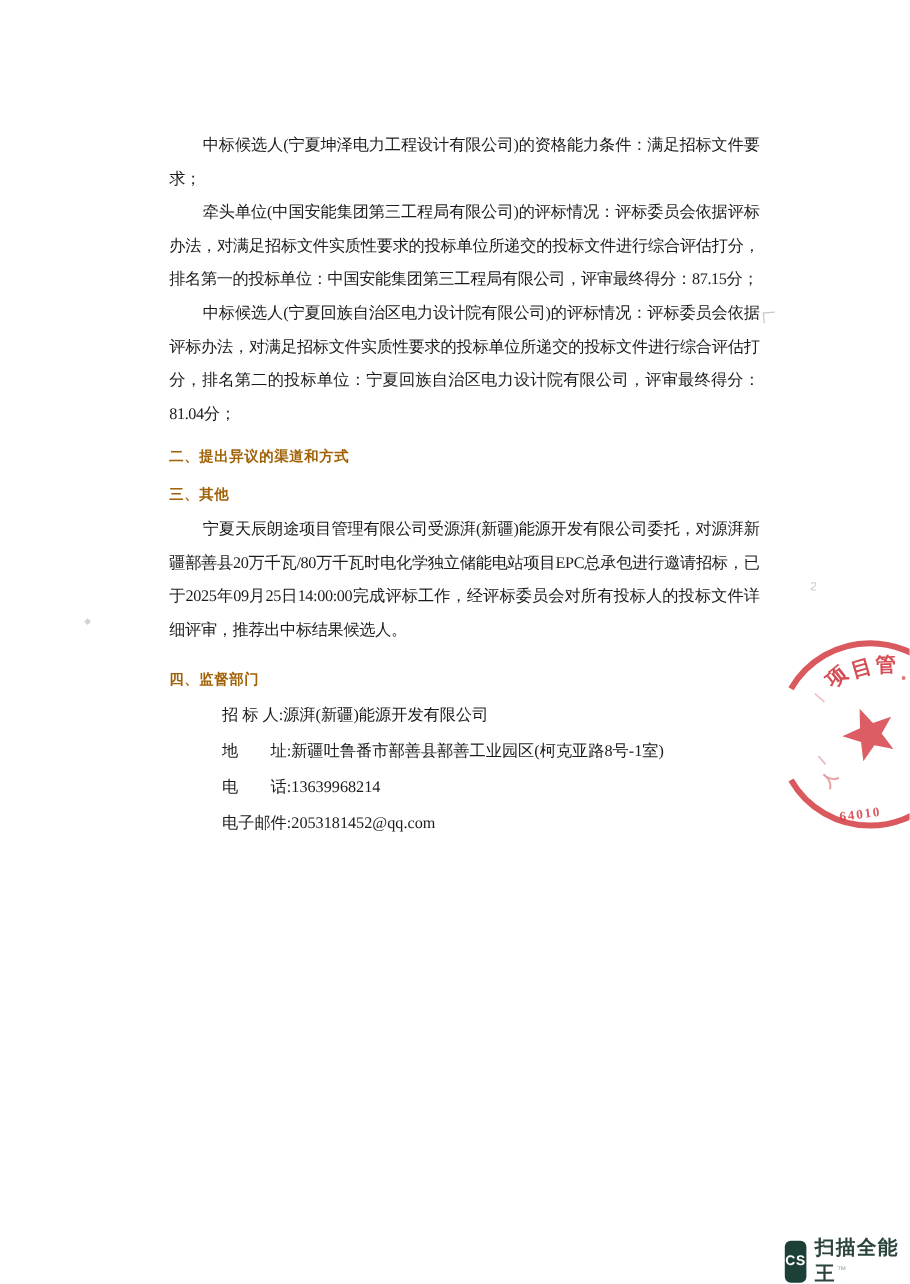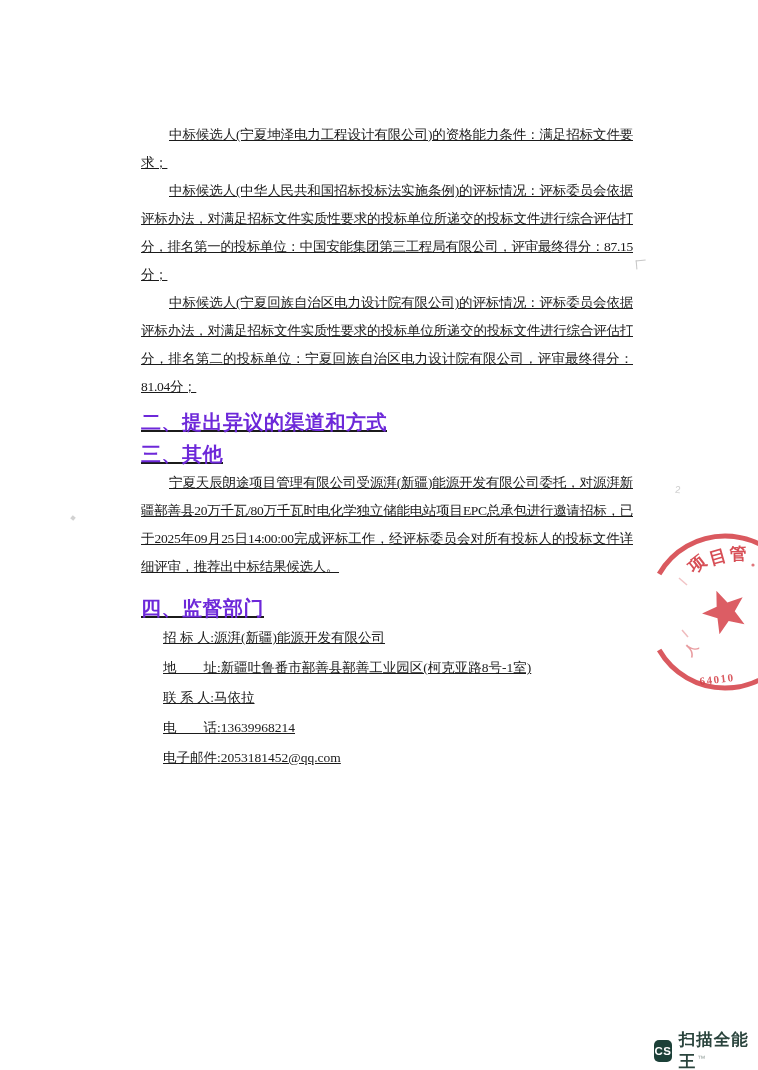--- a/index.html
+++ b/index.html
@@ -2,85 +2,82 @@
 <html><head>
 <meta charset="utf-8">
 <style>
   html,body{margin:0;padding:0;}
   body{
     width:758px;height:1070px;position:relative;overflow:hidden;
     background:#ffffff;
     font-family:"Liberation Serif","DejaVu Serif",serif;
   }
   .doc{
-    position:absolute;left:141px;top:121px;width:492px;
-    color:#1b1b1b;font-size:13.5px;line-height:28px;letter-spacing:-0.3px;text-decoration:underline;
+    position:absolute;left:141px;top:107px;width:492px;
+    color:#1b1b1b;font-size:13.5px;line-height:28px;letter-spacing:-0.3px;
   }
   .para{margin:0;text-align:justify;text-indent:28px;}
   .line-item{margin:0;text-indent:22px;}
   .indent-sm{text-indent:22px;}
   h2{
     font-family:"Liberation Sans","DejaVu Sans",sans-serif;
-    font-size:20px;line-height:30px;margin:0;font-weight:bold;color:#6d28d9;
+    font-size:12px;line-height:30px;margin:0;font-weight:bold;color:#a16207;
     letter-spacing:0.5px;
   }
   .h2-objection{margin-top:6px;}
   .h3-other{margin-top:2px;}
   .h4-supervision{margin-top:12px;}
   .contact-row{line-height:30px;padding-left:22px;white-space:nowrap;}
-  .contact-label{letter-spacing:0;}
+  .contact-label{letter-spacing:0;margin-left:22px;}
   .contact-value{margin-left:0;letter-spacing:0;}
   .contacts{margin-top:0;}
 
   
   .stamp{position:absolute;left:625px;top:512px;width:200px;height:200px;opacity:0.92;}
   .stamp text{fill:#cf2b33;font-family:"Liberation Serif","DejaVu Serif",serif;font-weight:bold;}
 
   
   .watermark{position:absolute;left:654px;top:1029px;font-family:"Liberation Sans","DejaVu Sans",sans-serif;}
   .wm-row{display:flex;align-items:center;}
   .wm-logo{
-    width:22px;height:22px;border-radius:5px;background:#1c4038;
+    width:22px;height:35px;border-radius:5px;background:#1c4038;
     color:#ffffff;font-size:11.5px;font-weight:bold;
     display:flex;align-items:center;justify-content:center;letter-spacing:0.5px;
   }
   .wm-brand{font-size:16.5px;font-weight:bold;color:#2a443d;margin-left:7px;letter-spacing:1px;}
   .wm-tm{font-size:8px;color:#9aa5a1;vertical-align:super;margin-left:1px;font-weight:normal;}
 
   
   .art-corner{position:absolute;left:636px;top:260px;width:9px;height:8px;
     border-top:1.5px solid #8f8f8f;border-left:1.5px solid #8f8f8f;opacity:0.5;transform:rotate(-5deg);}
   .art-two{position:absolute;left:675px;top:484px;font-size:10px;color:#8f8f8f;opacity:0.45;transform:rotate(6deg);
     font-family:"Liberation Sans",sans-serif;}
   .art-dot{position:absolute;left:71px;top:516px;width:4px;height:4px;background:#9b9b9b;opacity:0.45;transform:rotate(40deg);}
 </style>
 </head>
 <body>
 
 <div class="doc">
   <p class="para">中标候选人(宁夏坤泽电力工程设计有限公司)的资格能力条件：满足招标文件要求；</p>
-  <p class="para">中标候选人(中华人民共和国招标投标法实施条例)的评标情况：评标委员会依据评标办法，对满足招标文件实质性要求的投标单位所递交的投标文件进行综合评估打分，排名第一的投标单位：中国安能集团第三工程局有限公司，评审最终得分：87.15分；</p>
+  <p class="para">牵头单位(中国安能集团第三工程局有限公司)的评标情况：评标委员会依据评标办法，对满足招标文件实质性要求的投标单位所递交的投标文件进行综合评估打分，排名第一的投标单位：中国安能集团第三工程局有限公司，评审最终得分：87.15分；</p>
   <p class="para">中标候选人(宁夏回族自治区电力设计院有限公司)的评标情况：评标委员会依据评标办法，对满足招标文件实质性要求的投标单位所递交的投标文件进行综合评估打分，排名第二的投标单位：宁夏回族自治区电力设计院有限公司，评审最终得分：81.04分；</p>
 
   <h2 class="h2-objection">二、提出异议的渠道和方式</h2>
 
   <h2 class="h3-other">三、其他</h2>
   <p class="para">宁夏天辰朗途项目管理有限公司受源湃(新疆)能源开发有限公司委托，对源湃新疆鄯善县20万千瓦/80万千瓦时电化学独立储能电站项目EPC总承包进行邀请招标，已于2025年09月25日14:00:00完成评标工作，经评标委员会对所有投标人的投标文件详细评审，推荐出中标结果候选人。</p>
 
   <h2 class="h4-supervision">四、监督部门</h2>
 
   <div class="contacts">
     <div class="contact-row">
       <span class="contact-label">招 标 人:</span><span class="contact-value">源湃(新疆)能源开发有限公司</span>
     </div>
     <div class="contact-row">
       <span class="contact-label">地　　址:</span><span class="contact-value">新疆吐鲁番市鄯善县鄯善工业园区(柯克亚路8号-1室)</span>
-    </div>
-    <div class="contact-row">
-      <span class="contact-label">联 系 人:</span><span class="contact-value">马依拉</span>
     </div>
     <div class="contact-row">
       <span class="contact-label">电　　话:</span><span class="contact-value">13639968214</span>
     </div>
     <div class="contact-row">
       <span class="contact-label">电子邮件:</span><span class="contact-value">2053181452@qq.com</span>
     </div>
   </div>
 </div>
 

